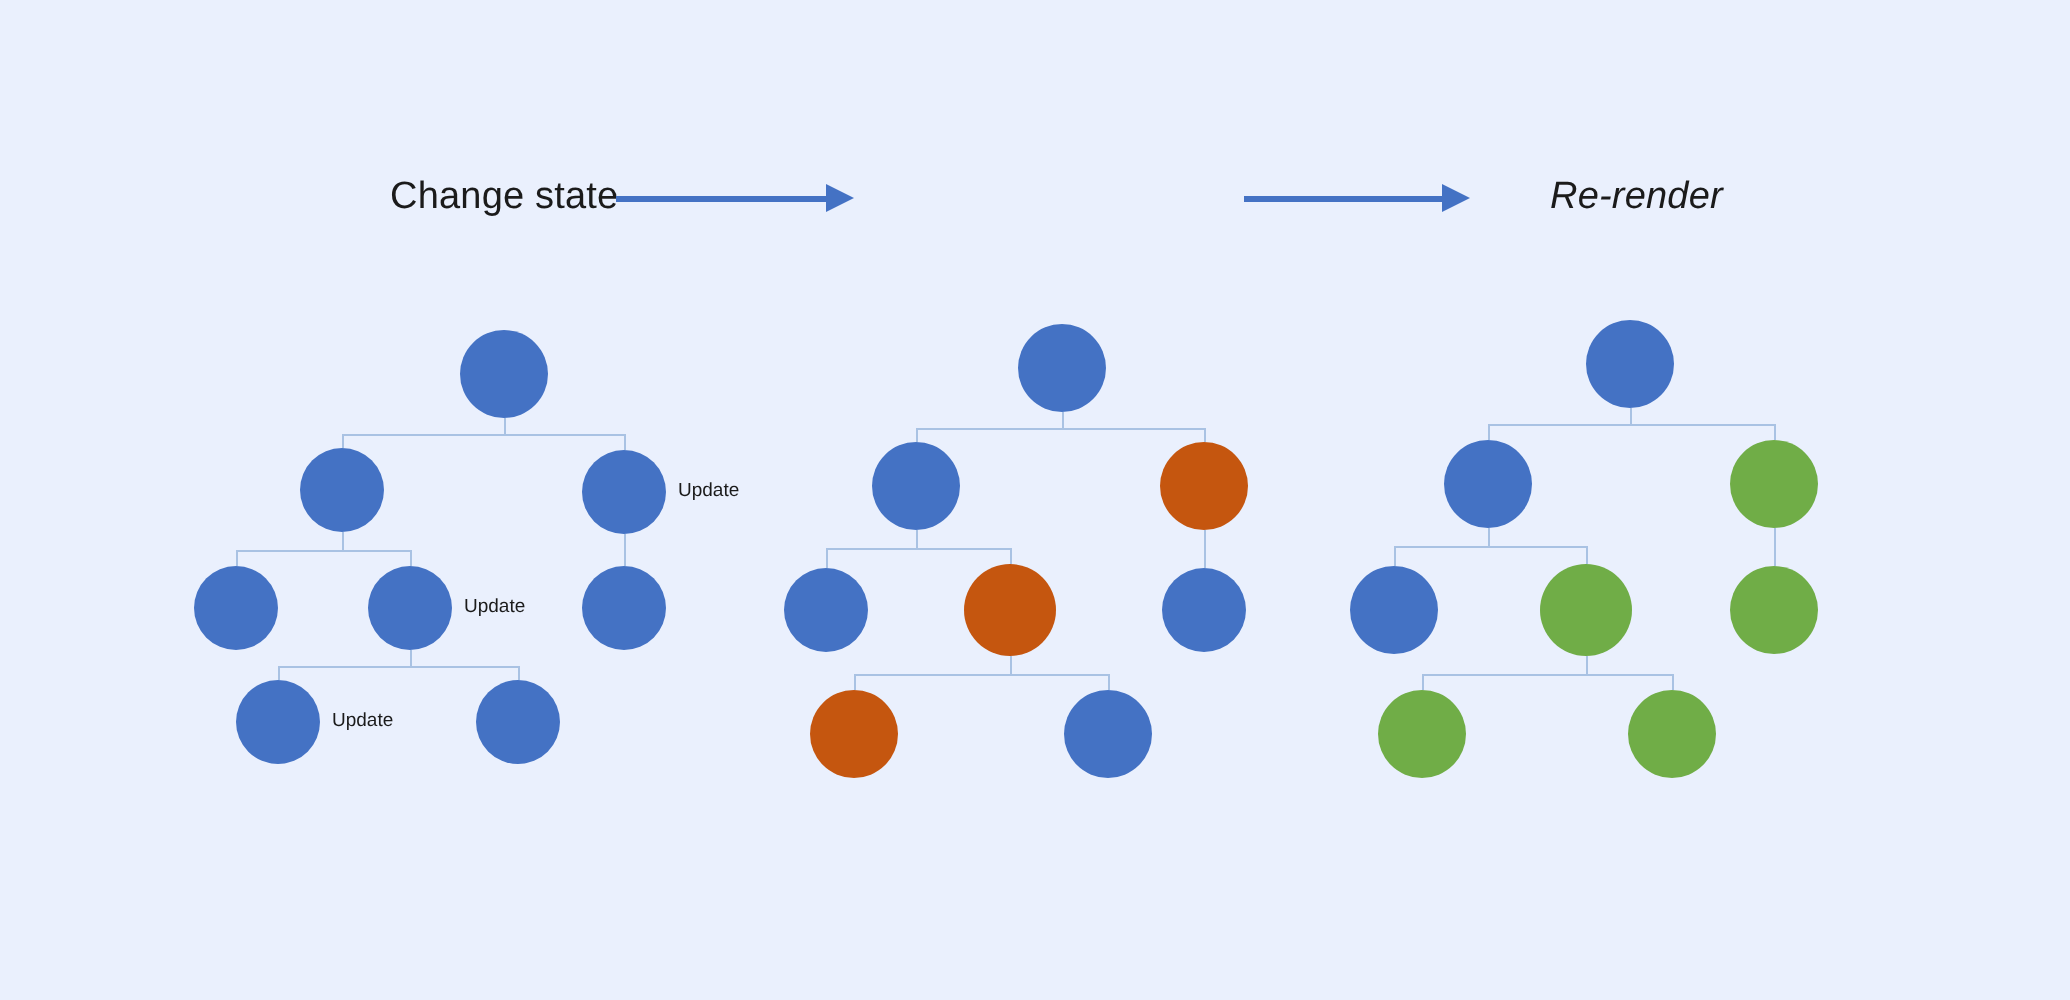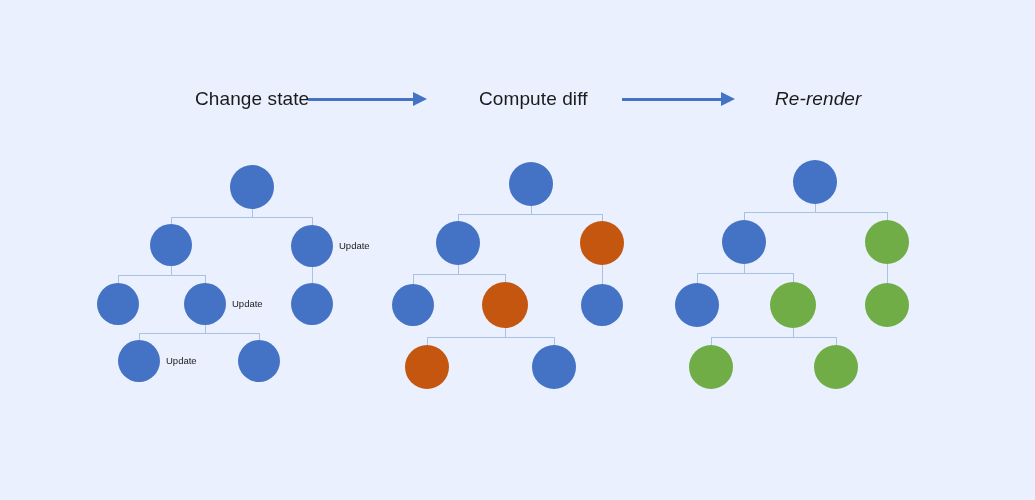--- a/index.html
+++ b/index.html
@@ -56,21 +56,20 @@
     border-top: 7px solid transparent;
     border-bottom: 7px solid transparent;
     border-left: 14px solid #4472c4;
   }
 </style>
 </head>
 <body>
 
 <div id="canvas">
     <div class="stage-label" style="left: 195px; top: 88px;">Change state</div>
-    <div class="stage-label" style="left: 479px; top: 88px;">Compute diff</div>
     <div class="stage-label" style="left: 775px; top: 88px; font-style: italic;">Re-render</div>
     <div>
       <div class="arrow-line" style="left: 308px; top: 98px; width: 106px; background: rgb(68, 114, 196);"></div>
       <div class="arrow-head" style="left: 413px; top: 92px; border-left-color: rgb(68, 114, 196);"></div>
     </div>
     <div>
       <div class="arrow-line" style="left: 622px; top: 98px; width: 100px; background: rgb(68, 114, 196);"></div>
       <div class="arrow-head" style="left: 721px; top: 92px; border-left-color: rgb(68, 114, 196);"></div>
     </div>
     <div>

